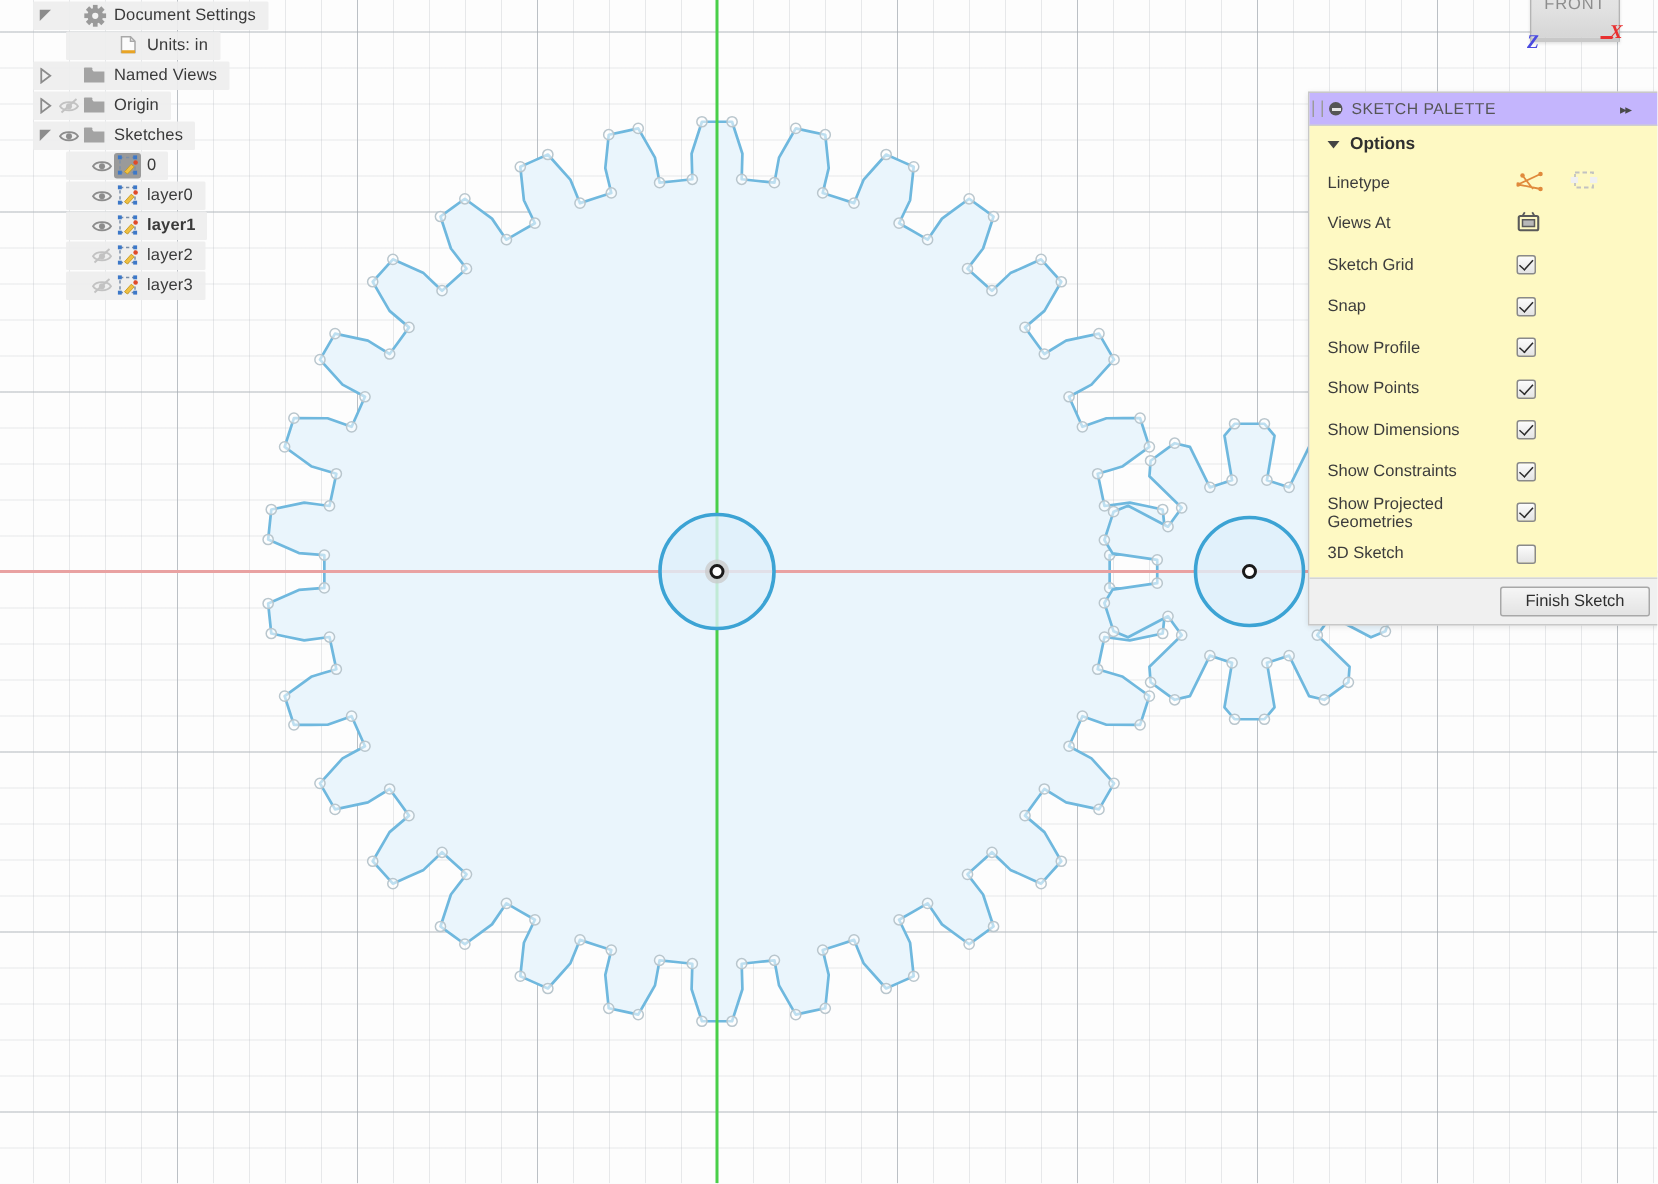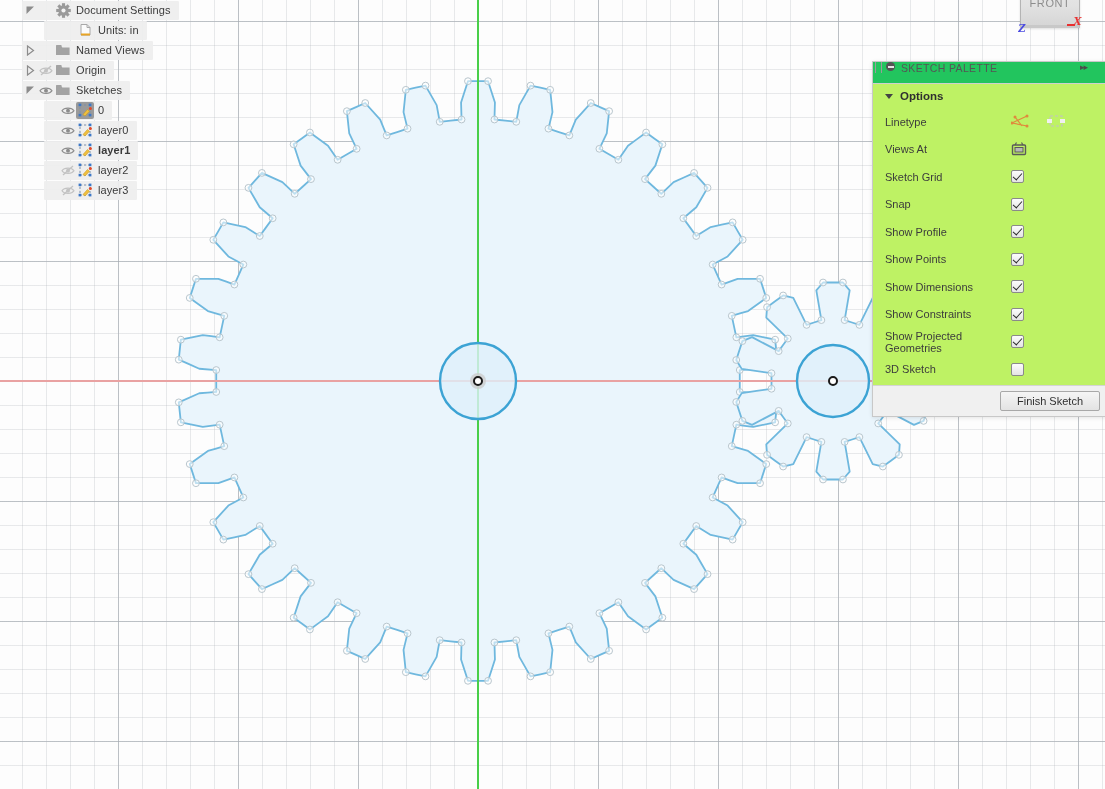--- a/index.html
+++ b/index.html
@@ -141,22 +141,23 @@
     background: #f0f0f0;
     border: 1px solid #c8c8c8;
     box-shadow: 0 1px 4px rgba(0,0,0,0.10);
     z-index: 30;
     font-size: 11px;
     color: #3c3c3c;
     user-select: none;
   }
   #palette-header {
     display: flex;
+    align-items: center;
     height: 21px;
-    background: #22c55e;
+    background: #c4b5fd;
     border-bottom: 1px solid #cfcfcf;
     padding: 0 19px 0 2px;
   }
   .grip {
     width: 5px; height: 11px;
     display: inline-block;
     border-left: 1px solid #9b9b9b;
     border-right: 1px solid #9b9b9b;
     margin-right: 4px;
   }
@@ -180,21 +181,21 @@
     color: #555;
     letter-spacing: 0.35px;
     flex: 1;
   }
   #palette-collapse {
     font-size: 9px;
     color: #4a4a4a;
     letter-spacing: -1px;
   }
   #palette-body {
-    background: #bef264;
+    background: #fef9c3;
     padding: 0 0 2px 0;
   }
   #options-header {
     display: flex;
     align-items: center;
     height: 24px;
     padding-left: 12px;
     font-weight: bold;
     font-size: 11.5px;
     color: #2f2f2f;

